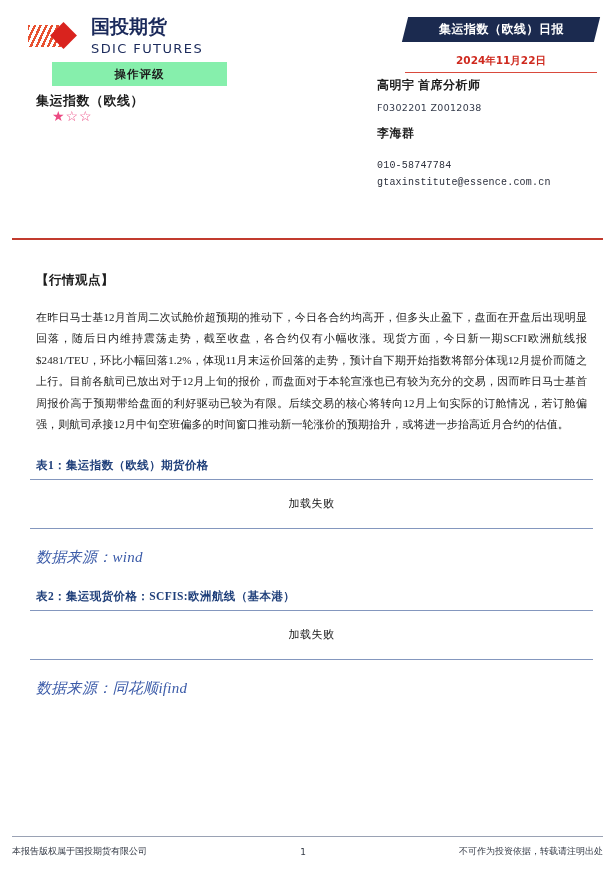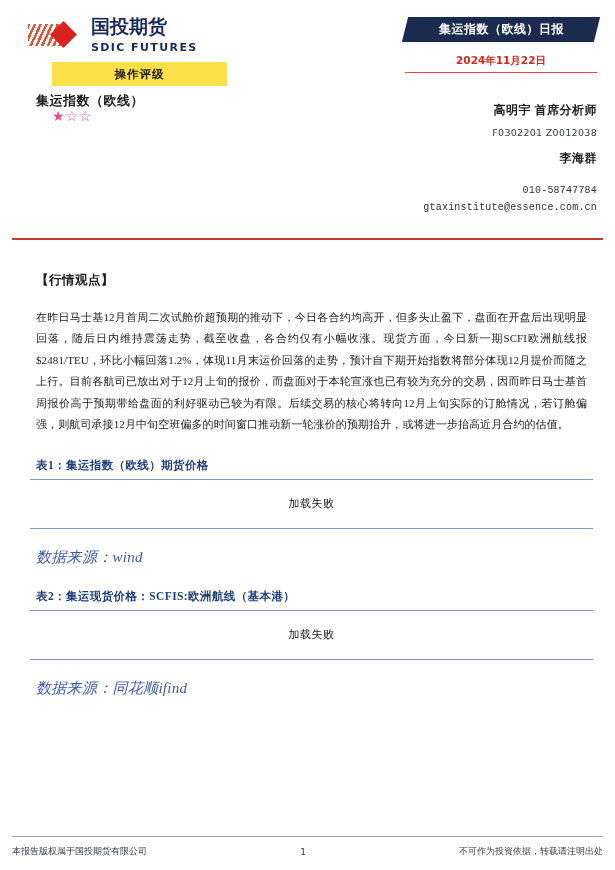--- a/index.html
+++ b/index.html
@@ -64,34 +64,34 @@
   }
   .logo-cn {
     font-family: "DejaVu Sans", sans-serif;
     font-size: 19px;
     font-weight: bold;
     color: #1b2a5b;
     letter-spacing: 0px;
   }
   .logo-en {
     font-family: "DejaVu Sans", sans-serif;
-    font-size: 11px;
-    font-weight: bold;
+    font-size: 13px;
+    font-weight: normal;
     color: #1b2a5b;
     letter-spacing: 1.4px;
     margin-top: 6px;
   }
 
   .rating-bar {
     position: absolute;
     left: 52px;
     top: 62px;
     width: 175px;
     height: 24px;
-    background: #fde047;
+    background: #86efac;
     display: flex;
     align-items: center;
     justify-content: center;
   }
   .rating-bar-label {
     font-size: 11.5px;
     font-weight: bold;
     color: #1d1d1d;
     letter-spacing: 1px;
   }
@@ -145,23 +145,23 @@
   .date-text {
     color: #cf2a1f;
     font-family: "DejaVu Sans", sans-serif;
     font-size: 10.5px;
     font-weight: bold;
   }
 
   .analysts {
     position: absolute;
     right: 18px;
-    top: 102px;
+    top: 77px;
     width: 220px;
-    text-align: right;
+    text-align: left;
     padding-left: 0px;
   }
   .analyst-name {
     font-size: 12px;
     font-weight: bold;
     letter-spacing: 0.5px;
     margin-bottom: 8px;
   }
   .analyst-code {
     font-family: "DejaVu Sans", sans-serif;

